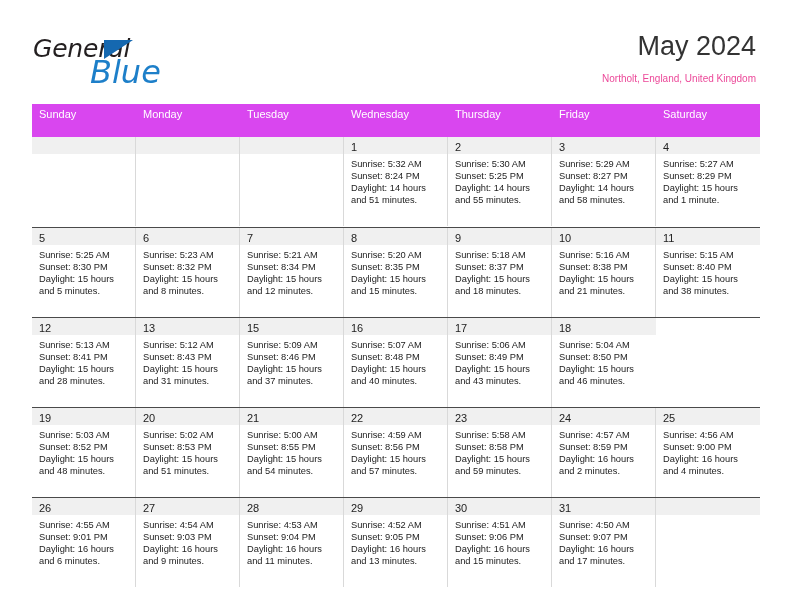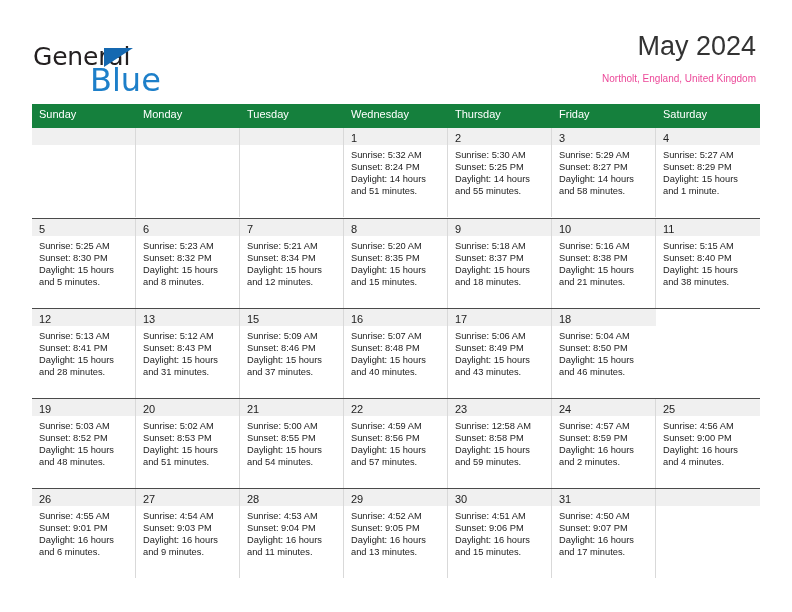--- a/index.html
+++ b/index.html
@@ -25,23 +25,24 @@
   .header {
     position: absolute;
     left: 0;
     top: 0;
     width: 792px;
     height: 100px;
   }
   .logo {
     position: absolute;
     left: 33px;
-    top: 44px;
+    top: 36px;
     width: 210px;
     height: 50px;
+    font-style: italic;
   }
   .logo-general {
     position: absolute;
     left: 0;
     top: 0;
     font-size: 25px;
     letter-spacing: -0.2px;
     color: #231f20;
     font-family: "DejaVu Sans", sans-serif;
     font-weight: 400;
@@ -90,22 +91,22 @@
   
   .calendar {
     position: absolute;
     left: 32px;
     top: 104px;
     width: 728px;
   }
   .dow-row {
     display: flex;
     width: 728px;
-    height: 24px;
-    background: #15803d;
+    height: 33px;
+    background: #d946ef;
   }
   .dow-cell {
     flex: 0 0 104px;
     width: 104px;
     height: 21px;
     line-height: 21px;
     color: #ffffff;
     font-size: 11px;
     padding-left: 7px;
     box-sizing: border-box;
@@ -376,21 +377,21 @@
             <div class="daynum-bar"><span class="daynum">22</span></div>
             <div class="day-info">
               <div>Sunrise: 4:59 AM</div>
               <div>Sunset: 8:56 PM</div>
               <div class="wrap">Daylight: 15 hours and 57 minutes.</div>
             </div>
           </div>
           <div class="day-cell">
             <div class="daynum-bar"><span class="daynum">23</span></div>
             <div class="day-info">
-              <div>Sunrise: 12:58 AM</div>
+              <div>Sunrise: 5:58 AM</div>
               <div>Sunset: 8:58 PM</div>
               <div class="wrap">Daylight: 15 hours and 59 minutes.</div>
             </div>
           </div>
           <div class="day-cell">
             <div class="daynum-bar"><span class="daynum">24</span></div>
             <div class="day-info">
               <div>Sunrise: 4:57 AM</div>
               <div>Sunset: 8:59 PM</div>
               <div class="wrap">Daylight: 16 hours and 2 minutes.</div>

